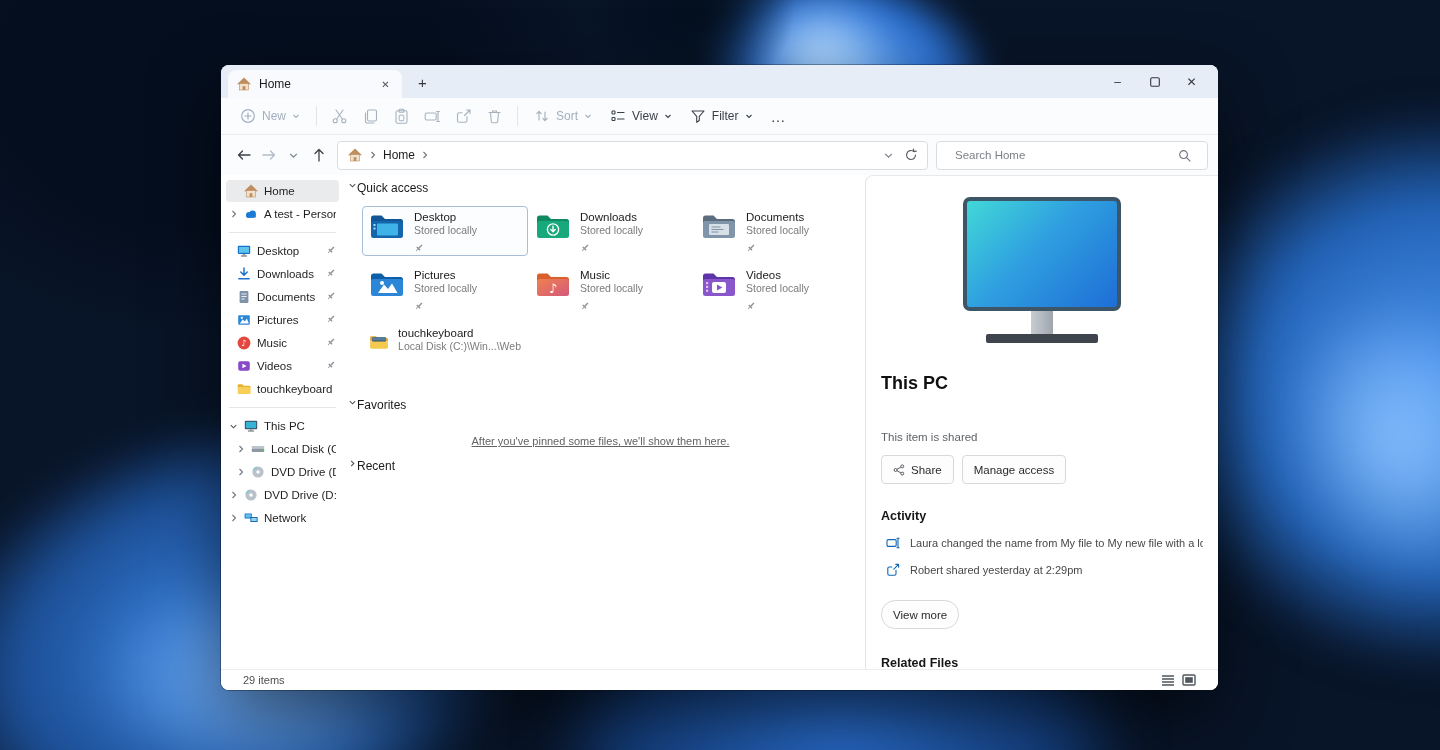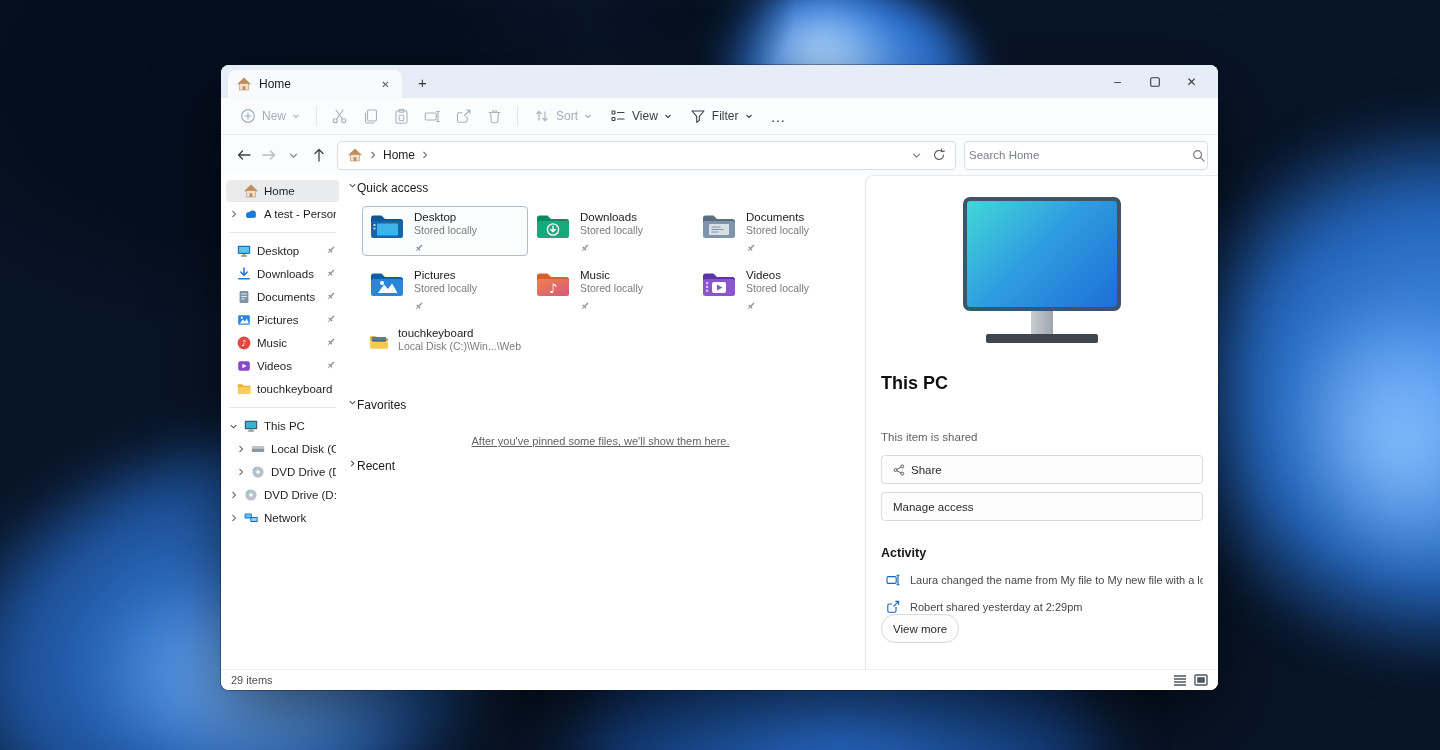--- a/index.html
+++ b/index.html
@@ -43,21 +43,21 @@
   .dis{color:#a3aebb;}
   .en{color:#3c4147;}
   .tb-sep{width:1px;height:20px;background:#e2e6eb;margin:0 7px;}
   .tb-ic{width:31px;height:28px;display:flex;align-items:center;justify-content:center;}
   .chev-s{display:inline-block;width:8px;height:8px;}
   
   .addr{height:40px;background:#fafcfe;display:flex;align-items:center;padding:0 10px;flex-shrink:0;}
   .nav-btn{width:25px;height:25px;display:flex;align-items:center;justify-content:center;border-radius:4px;flex-shrink:0;}
   .addressbar{flex:1;height:27px;background:#fff;border:1px solid #d9dde3;border-radius:4px;display:flex;align-items:center;padding:0 9px;margin:0 8px 0 6px;gap:6px;font-size:12px;color:#1c1c1c;}
   .addr-right{margin-left:auto;display:flex;align-items:center;gap:10px;}
-  .searchbox{width:238px;height:27px;background:#fff;border:1px solid #d9dde3;border-radius:4px;display:flex;align-items:center;padding:0 2px;flex-shrink:0;}
+  .searchbox{width:238px;height:27px;background:#fff;border:1px solid #d9dde3;border-radius:4px;display:flex;align-items:center;padding:0 16px;flex-shrink:0;}
   .searchbox input{border:none;outline:none;flex:1;font-size:11.5px;color:#333;font-family:inherit;background:transparent;}
   .searchbox input::placeholder{color:#7b8187;}
   
   .content{flex:1;display:flex;background:#fff;min-height:0;}
   .sidebar{width:113px;padding:5px 1px 0 5px;font-size:11.5px;color:#1f1f1f;flex-shrink:0;overflow:hidden;}
   .side-item{display:flex;align-items:center;height:22px;gap:5px;padding:0 3px;border-radius:4px;margin-bottom:1px;}
   .side-item.sel{background:#eaebed;}
   .schev{width:9px;flex-shrink:0;display:flex;align-items:center;justify-content:center;}
   .slabel{white-space:nowrap;overflow:hidden;text-overflow:clip;}
   .spin{margin-left:auto;flex-shrink:0;}
@@ -77,29 +77,29 @@
   .sec-gap{margin-top:26px;}
   
   .details{width:322px;flex-shrink:0;border-left:1px solid #e4e4e4;border-top:1px solid #e9e9e9;border-radius:8px 0 0 0;padding:0 15px;background:#fff;overflow:hidden;}
   .monitor{margin:21px auto 0;width:164px;}
   .mon-screen{width:150px;height:106px;border:4px solid #3c5668;border-radius:7px;
     background:linear-gradient(135deg,#41d8d8 0%,#2f9fe0 45%,#1e6ed6 100%);margin:0 auto;}
   .mon-neck{width:22px;height:23px;background:linear-gradient(90deg,#c6ccd2,#9ea6ad);margin:0 auto;}
   .mon-base{width:112px;height:9px;background:#3e454c;border-radius:2px;margin:0 auto;}
   .pc-title{font-size:18px;font-weight:700;color:#101010;margin-top:30px;}
   .shared-note{font-size:11.5px;color:#5f6368;margin-top:37px;}
-  .btn-row{display:flex;gap:8px;margin-top:12px;flex-direction:column;}
+  .btn-row{display:flex;gap:8px;margin-top:12px;}
   .btn{height:27px;border:1px solid #d9d9d9;background:#fdfdfd;border-radius:4px;font-size:11.5px;color:#2b2b2b;display:inline-flex;align-items:center;gap:6px;padding:0 11px;white-space:nowrap;}
   .act-title{font-size:12.5px;font-weight:700;color:#161616;margin-top:25px;}
   .act-row{display:flex;gap:10px;margin-top:13px;font-size:11px;color:#474747;align-items:center;white-space:nowrap;overflow:hidden;padding-left:5px;}
   .act-ic{flex-shrink:0;width:14px;height:14px;}
-  .view-more{margin-top:0;border-radius:14px;}
+  .view-more{margin-top:23px;border-radius:14px;}
   .rel-title{font-size:12.5px;font-weight:700;color:#161616;margin-top:27px;}
   
-  .statusbar{height:20px;border-top:1px solid #ececec;display:flex;align-items:center;padding:0 10px;font-size:11px;color:#4f4f4f;background:#fff;flex-shrink:0;}
+  .statusbar{height:20px;border-top:1px solid #ececec;display:flex;align-items:center;padding:0 22px;font-size:11px;color:#4f4f4f;background:#fff;flex-shrink:0;}
   .status-icons{margin-left:auto;display:flex;gap:7px;align-items:center;}
 </style>
 </head>
 <body>
 
 <div>
   <div class="wp wp-dark-tl"></div>
   <div class="wp wp-right"></div>
   <div class="wp wp-right-hi"></div>
   <div class="wp wp-top"></div>

